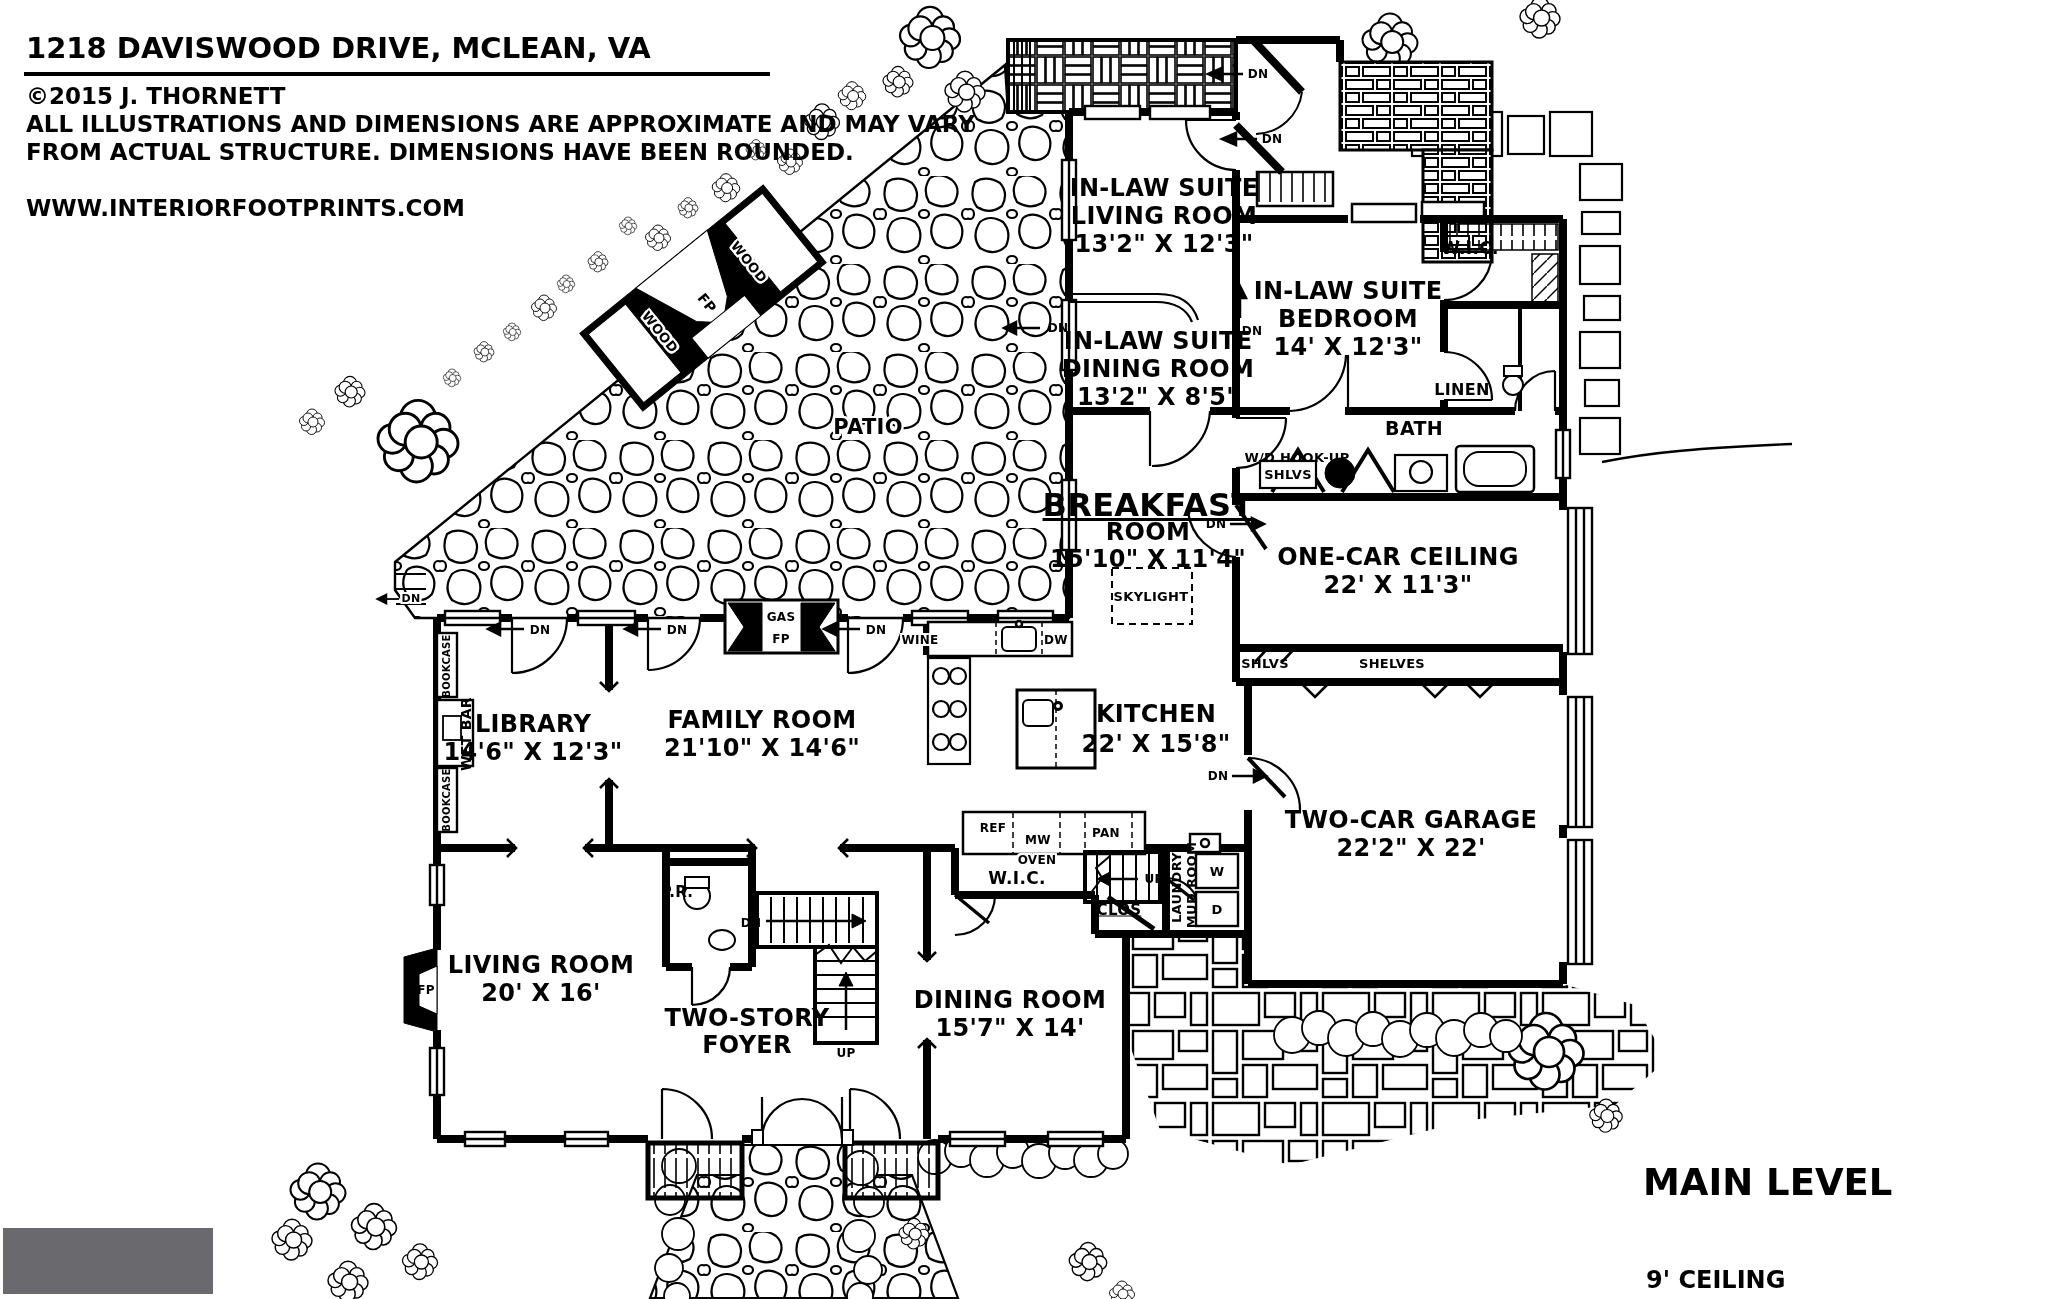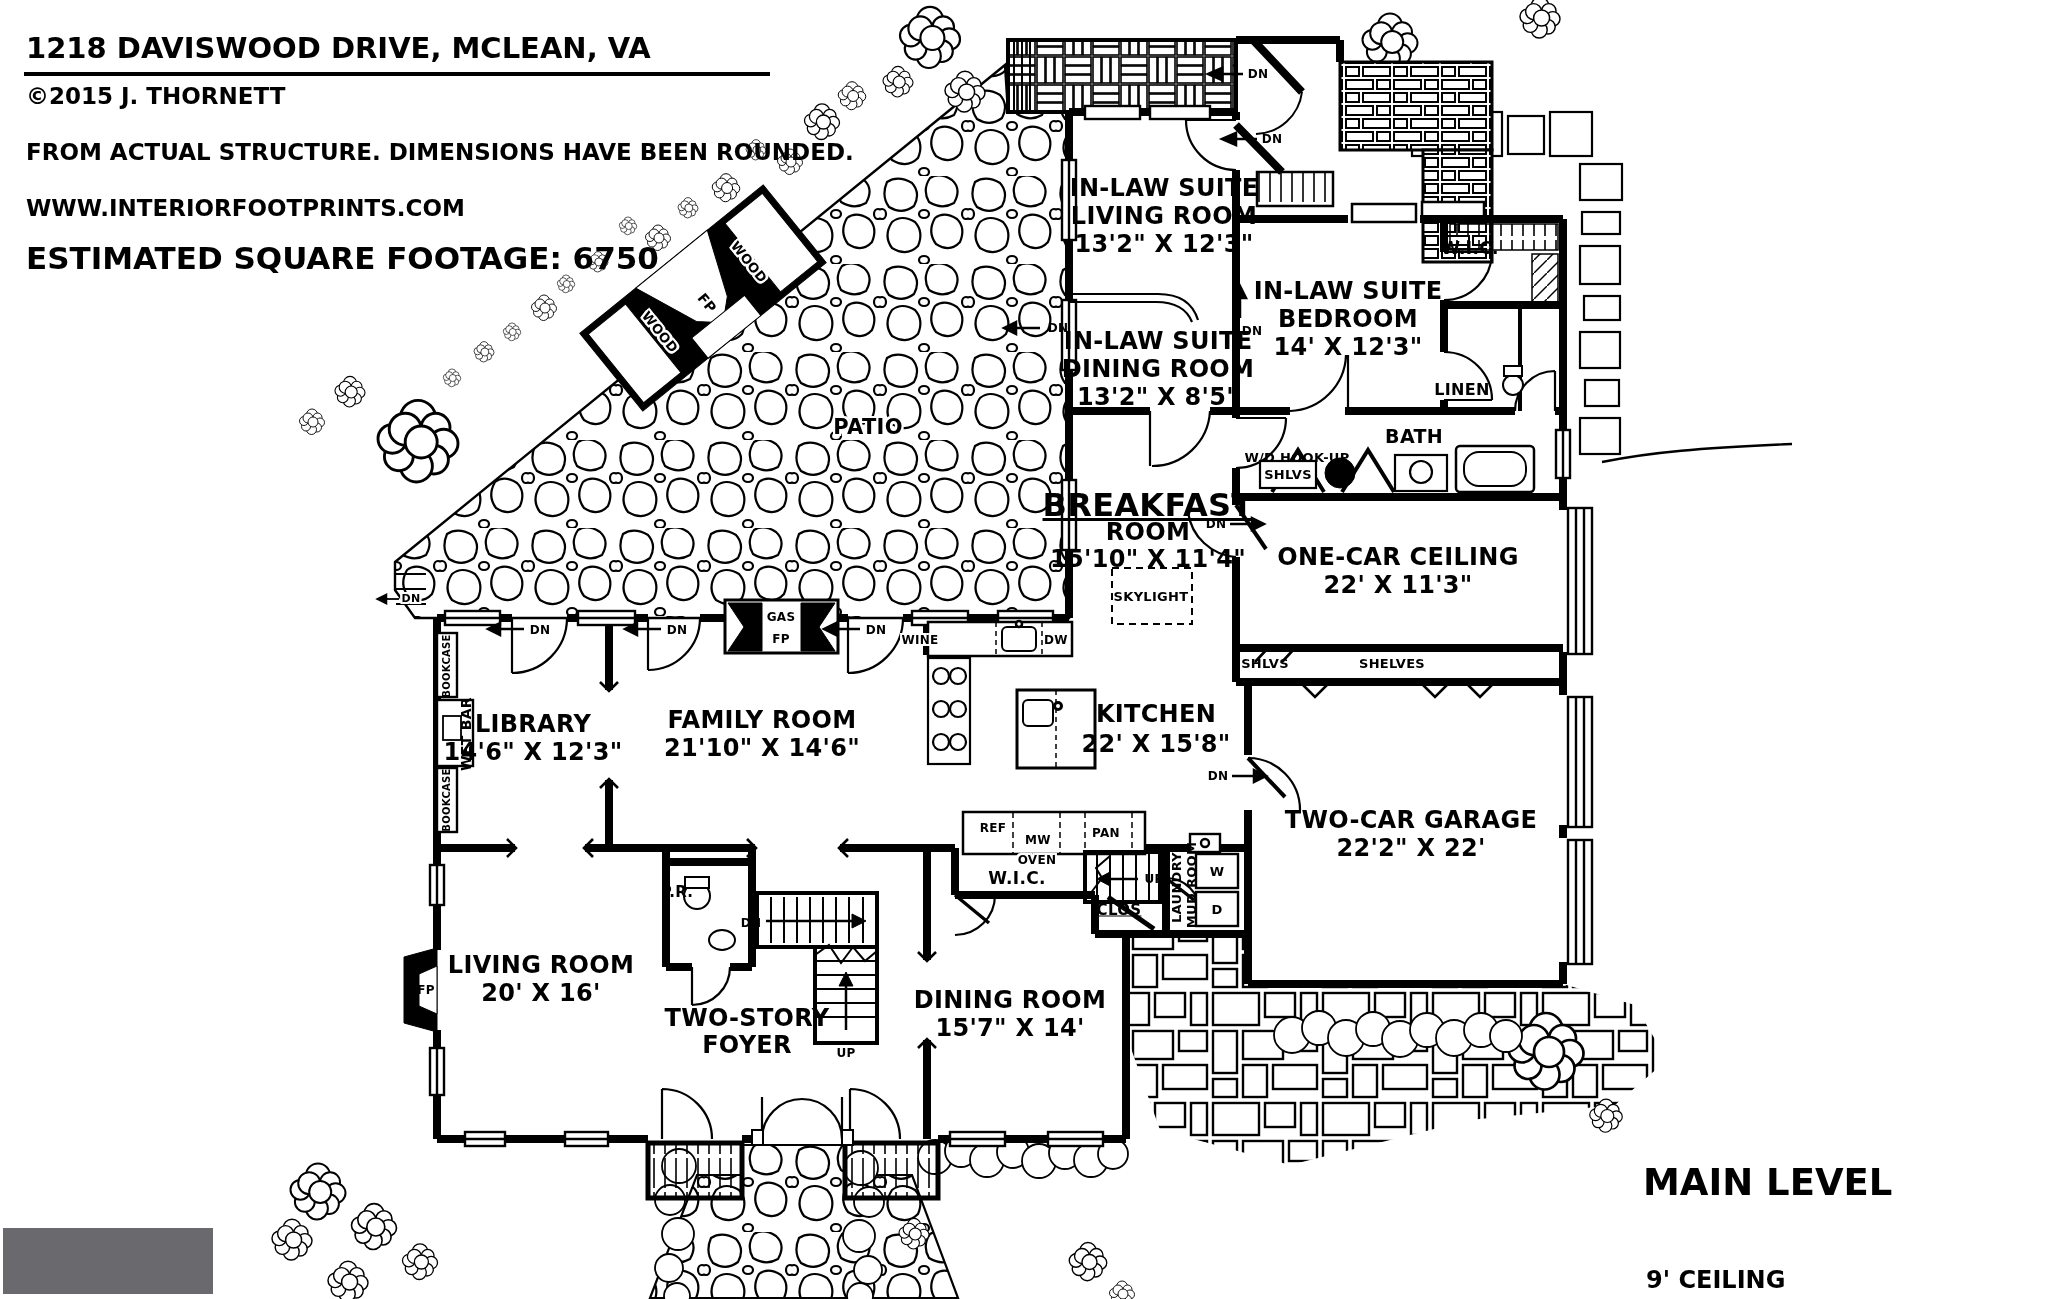--- a/index.html
+++ b/index.html
@@ -455,23 +455,23 @@
           <path d="M1254,770 L1266,776 L1254,782 Z" fill="#000"></path>
     <path d="M399,599 H386" stroke-width="1.8"></path>
           <path d="M386,595 L378,599 L386,603 Z" fill="#000"></path>
   </g>
 </g>
 </svg>
 
 <div class="lft" style="left:26px;top:34px;font-size:29px;">1218 DAVISWOOD DRIVE, MCLEAN, VA</div>
 <div id="title-underline" style="left:24px;top:72px;width:746px;height:4px;"></div>
 <div class="lft" style="left:26px;top:85px;font-size:23px;">©2015 J. THORNETT</div>
+<div class="lft" style="left:26px;top:113px;font-size:23px;">ALL ILLUSTRATIONS AND DIMENSIONS ARE APPROXIMATE AND MAY VARY</div>
 <div class="lft" style="left:26px;top:141px;font-size:23px;">FROM ACTUAL STRUCTURE. DIMENSIONS HAVE BEEN ROUNDED.</div>
 <div class="lft" style="left:26px;top:197px;font-size:23px;">WWW.INTERIORFOOTPRINTS.COM</div>
-<div class="lft" style="left:26px;top:243px;font-size:31px;">ESTIMATED SQUARE FOOTAGE: 6750</div>
 
 <div class="lbl" style="left:1164px;top:188px;font-size:24px;">IN-LAW SUITE</div>
 <div class="lbl" style="left:1164px;top:216px;font-size:24px;">LIVING ROOM</div>
 <div class="lbl" style="left:1164px;top:244px;font-size:24px;">13'2" X 12'3"</div>
 
 <div class="lbl" style="left:1158px;top:341px;font-size:24px;">IN-LAW SUITE</div>
 <div class="lbl" style="left:1158px;top:369px;font-size:24px;">DINING ROOM</div>
 <div class="lbl" style="left:1158px;top:397px;font-size:24px;">13'2" X 8'5"</div>
 
 <div class="lbl" style="left:1348px;top:291px;font-size:24px;">IN-LAW SUITE</div>
@@ -503,21 +503,21 @@
 <div class="lbl" style="left:747px;top:1018px;font-size:24px;">TWO-STORY</div>
 <div class="lbl" style="left:747px;top:1045px;font-size:24px;">FOYER</div>
 
 <div class="lbl" style="left:1010px;top:1000px;font-size:24px;">DINING ROOM</div>
 <div class="lbl" style="left:1010px;top:1028px;font-size:24px;">15'7" X 14'</div>
 
 <div class="lbl halo" style="left:868px;top:427px;font-size:21px;">PATIO</div>
 
 <div class="lbl" style="left:1470px;top:248px;font-size:17px;">W.I.C.</div>
 <div class="lbl" style="left:1462px;top:390px;font-size:16px;">LINEN</div>
-<div class="lbl" style="left:1414px;top:428px;font-size:19px;margin-top:8px;">BATH</div>
+<div class="lbl" style="left:1414px;top:428px;font-size:19px;">BATH</div>
 <div class="lbl" style="left:1297px;top:457px;font-size:13px;">W/D HOOK-UP</div>
 <div class="lbl" style="left:1288px;top:474px;font-size:13px;">SHLVS</div>
 <div class="lbl" style="left:1151px;top:596px;font-size:13px;">SKYLIGHT</div>
 <div class="lbl" style="left:1265px;top:663px;font-size:13px;">SHLVS</div>
 <div class="lbl" style="left:1392px;top:663px;font-size:13px;">SHELVES</div>
 <div class="lbl halo" style="left:920px;top:640px;font-size:12px;">WINE</div>
 <div class="lbl halo" style="left:1056px;top:640px;font-size:12px;">DW</div>
 <div class="lbl halo" style="left:993px;top:828px;font-size:12px;">REF</div>
 <div class="lbl halo" style="left:1037px;top:860px;font-size:12px;">OVEN</div>
 <div class="lbl halo" style="left:1038px;top:840px;font-size:12px;">MW</div>

